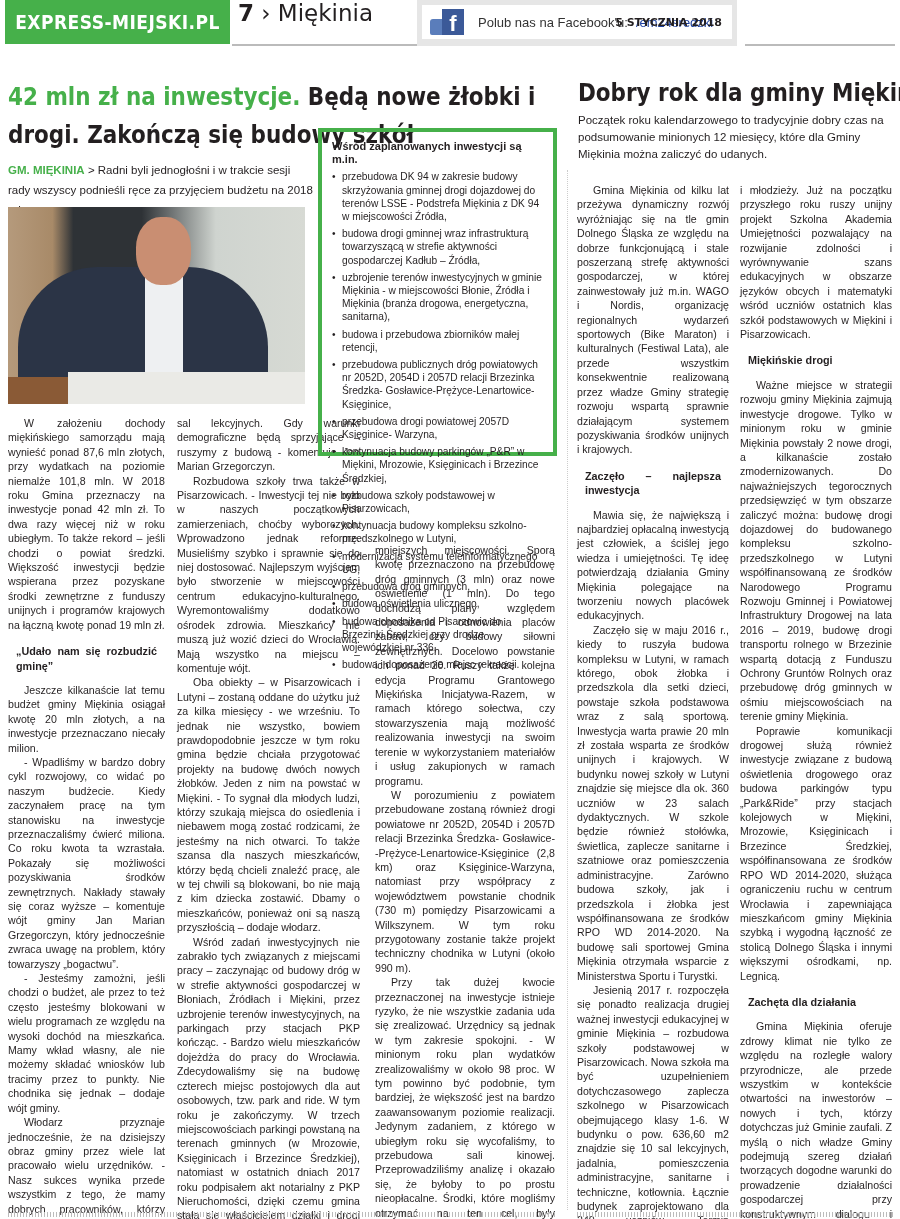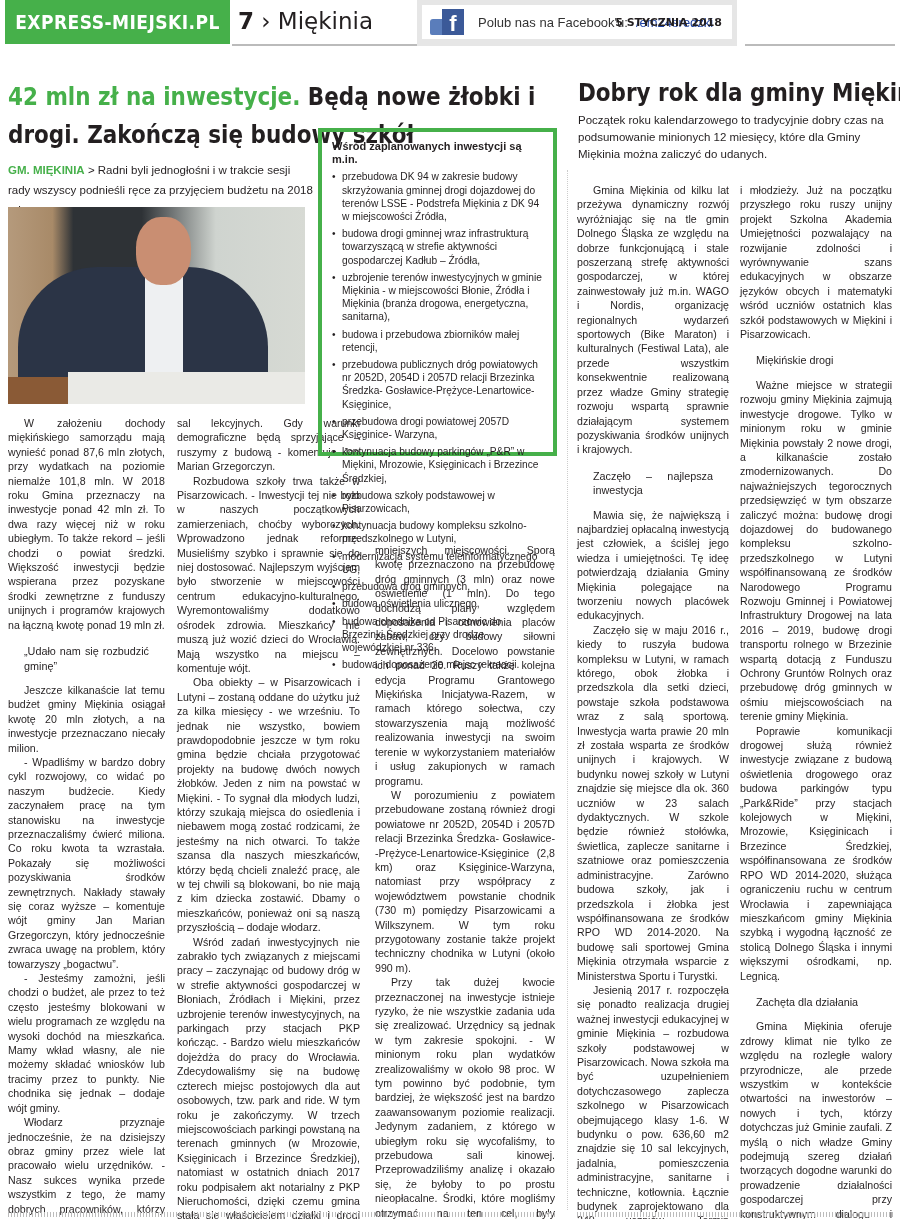--- a/index.html
+++ b/index.html
@@ -1,20 +1,20 @@
 <!DOCTYPE html>
 <html><head>
 <meta charset="utf-8">
 <style>
   *{box-sizing:border-box;margin:0;padding:0}
   html,body{width:900px;height:1219px;background:#fff;overflow:hidden}
   body{font-family:"Liberation Sans",sans-serif;color:#231f20;position:relative}
   .hdr{position:absolute;top:0;left:0;width:732px;height:48px}
   .brand{position:absolute;left:5px;top:0;width:225px;height:44px;background:#46b04a;color:#fff;font-family:"DejaVu Sans",sans-serif;font-weight:bold;font-size:19px;letter-spacing:0.5px;display:flex;align-items:center;justify-content:center;transform:scaleX(0.9);transform-origin:left center;width:250px}
-  .pg{position:absolute;left:238px;top:8px;font-size:23px;font-family:"DejaVu Sans",sans-serif}
+  .pg{position:absolute;left:238px;top:0;font-size:23px;font-family:"DejaVu Sans",sans-serif}
   .pg b{font-weight:bold}
   .pg-line{position:absolute;left:232px;top:44px;width:200px;border-top:2px solid #bbb}
   .fb{position:absolute;left:417px;top:0;width:320px;height:46px;background:#e6e6e6;padding:5px}
   .fb-in{background:#fff;height:34px;display:flex;align-items:center;padding-left:8px;font-size:13px;color:#333}
   .fb-icon{width:34px;height:26px;margin-right:14px;position:relative}
   .fb-icon .sq{position:absolute;right:0;top:0;width:22px;height:26px;background:#3b5998;color:#fff;font-weight:bold;font-size:22px;display:flex;align-items:flex-end;justify-content:center;line-height:1}
   .fb-icon .th{position:absolute;left:0;bottom:0;width:16px;height:16px;background:#5a7dbb;border-radius:3px 3px 2px 2px}
   .fb-link{color:#1b3fa0;margin-left:8px}
   .date{position:absolute;right:10px;top:16px;font-family:"DejaVu Sans",sans-serif;font-weight:bold;font-size:11px}
   .date-line{position:absolute;left:745px;top:44px;width:150px;border-top:2px solid #bbb}
@@ -24,21 +24,21 @@
   .lead{position:absolute;left:8px;top:160px;width:305px;font-size:11.5px;line-height:20px}
   .lead .g{color:#46b04a;font-weight:bold}
   .photo{position:absolute;left:8px;top:207px;width:297px;height:197px;background:linear-gradient(90deg,#b59a7c 0%,#a88a68 15%,#2e3236 22%,#2e3236 45%,#cfd4cf 70%,#d7dad4 100%);overflow:hidden}
   .photo .jk{position:absolute;left:10px;top:60px;width:250px;height:130px;background:#2b3446;border-radius:80px 80px 0 0}
   .photo .hd{position:absolute;left:128px;top:10px;width:55px;height:68px;background:#c98e72;border-radius:45%}
   .photo .sh{position:absolute;left:137px;top:70px;width:38px;height:95px;background:#eef0f2}
   .photo .pp{position:absolute;left:60px;top:165px;width:240px;height:40px;background:#eaeae6}
   .photo .tb{position:absolute;left:0;top:170px;width:297px;height:30px;background:#8a5a36}
   .col{position:absolute;font-size:10.6px;line-height:14.4px;text-align:justify}
   .col p{text-indent:16px}
-  .col h4{font-size:10.8px;font-weight:normal;margin:12px 16px 10px;text-indent:0}
+  .col h4{font-size:10.8px;font-weight:bold;margin:12px 8px 10px;text-indent:0}
   .c1{left:8px;top:416px;width:157px}
   .c2{left:177px;top:416px;width:183px}
   .c3{left:375px;top:543px;width:180px}
   .c4{left:577px;top:183px;width:152px}
   .c5{left:740px;top:183px;width:152px}
   .box{position:absolute;left:318px;top:128px;width:239px;height:328px;border:4px solid #46b04a;padding:8px 10px;font-size:10.2px;line-height:13.2px}
   .box h3{font-size:11px;font-weight:bold;margin-bottom:4px}
   .box li{list-style:none;padding-left:10px;position:relative;margin-bottom:4px}
   .box li::before{content:"•";position:absolute;left:0}
   .h2{position:absolute;left:578px;top:78px;font-family:"DejaVu Sans",sans-serif;font-size:25px;transform:scaleX(0.86);transform-origin:left top;width:380px;white-space:nowrap}

